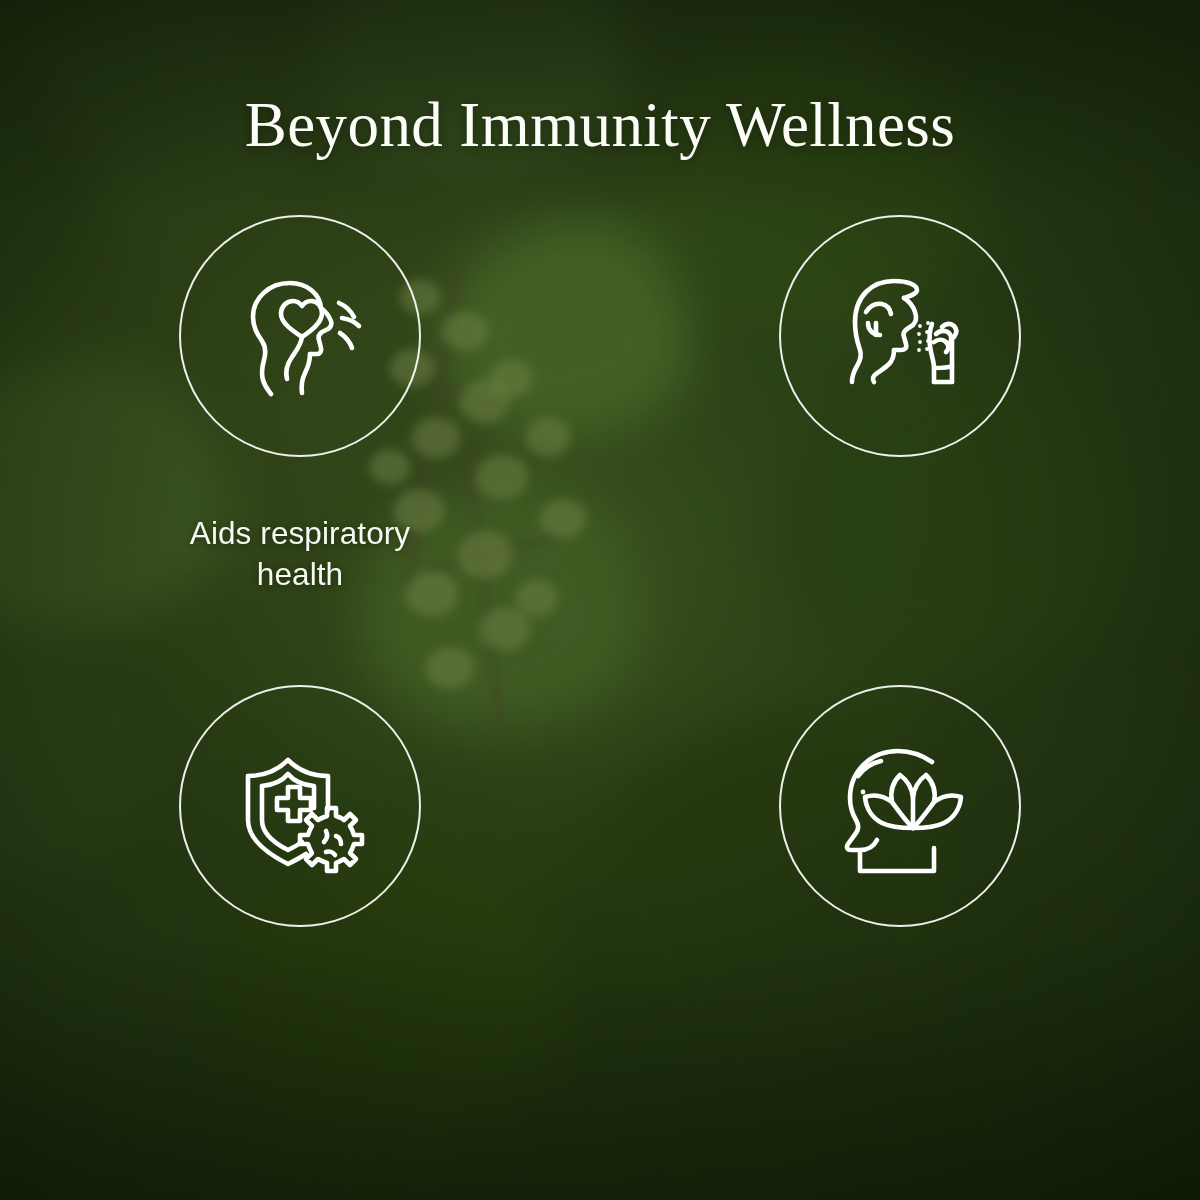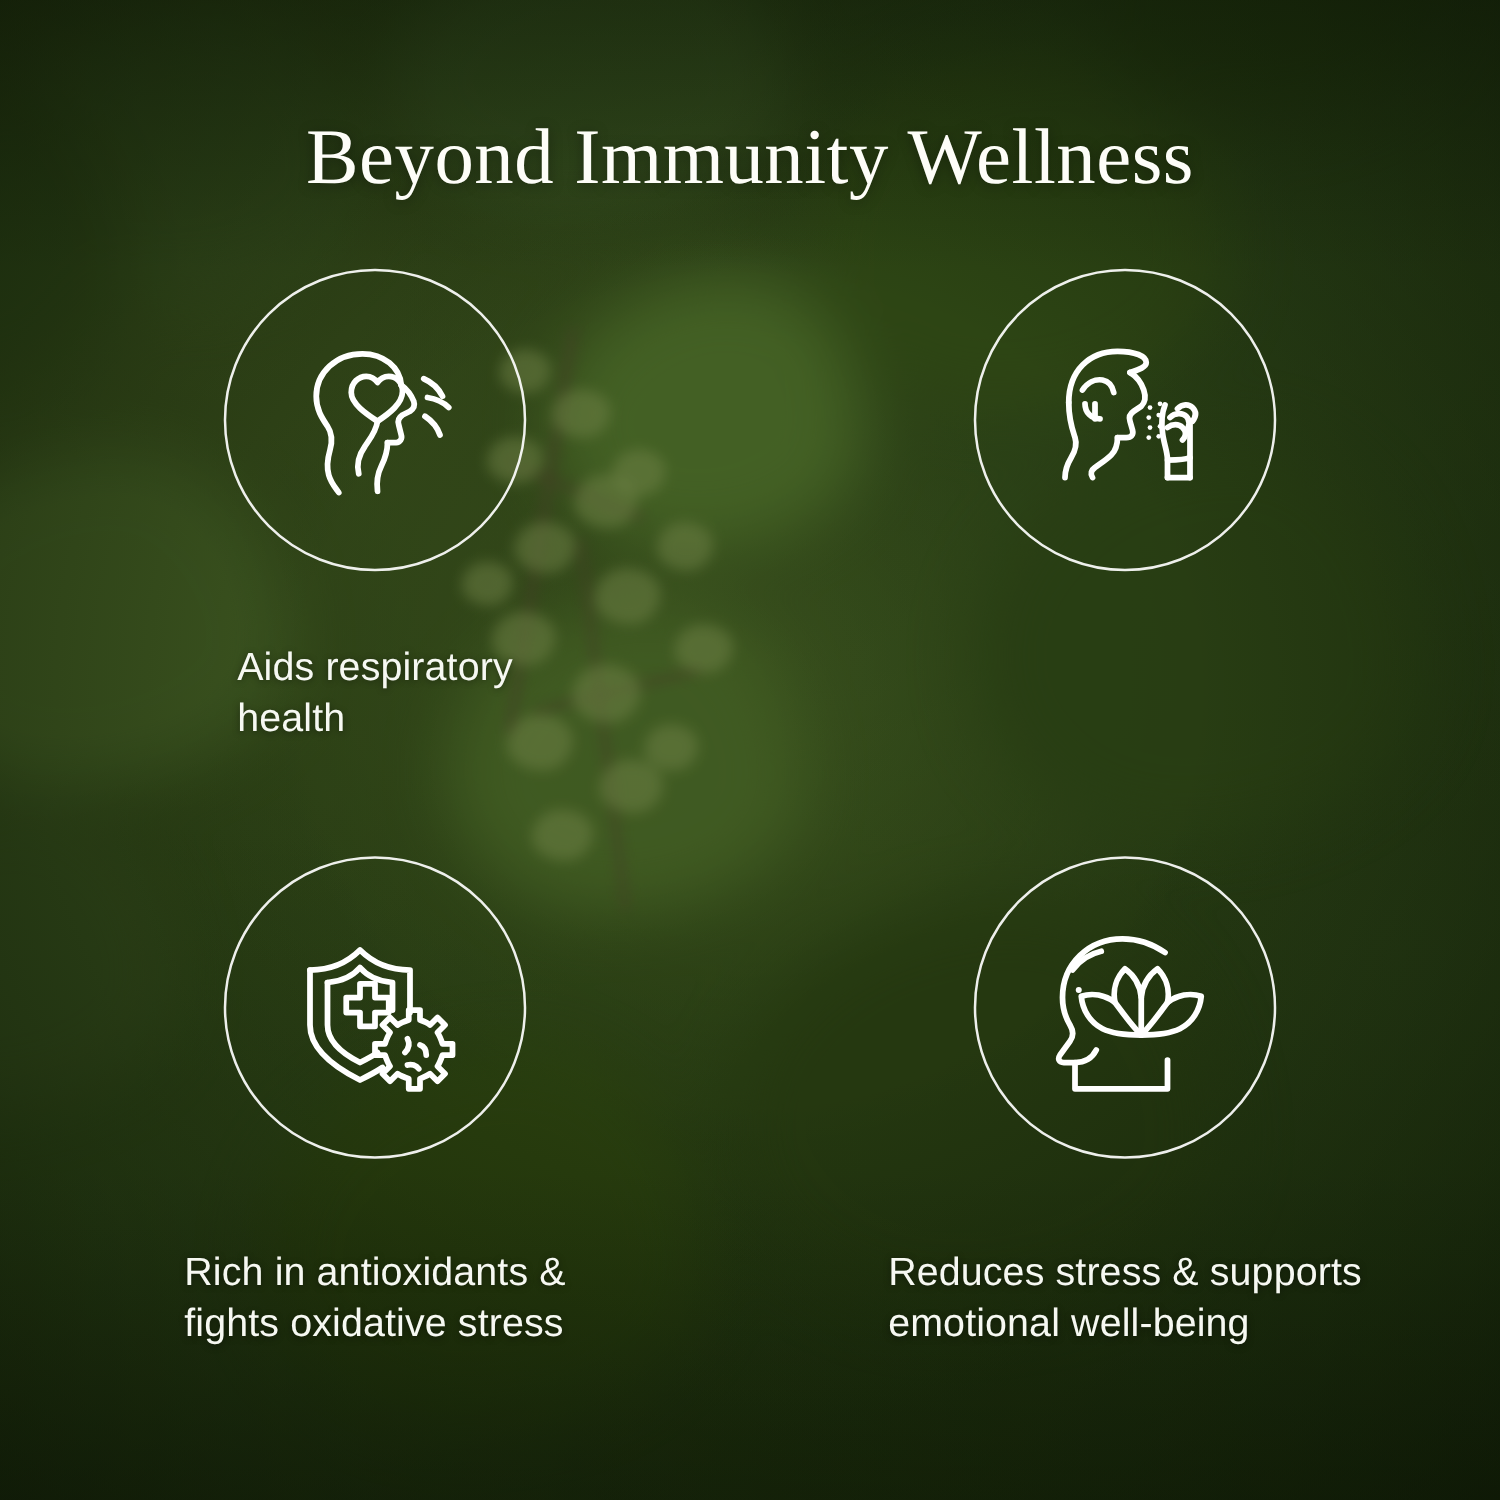--- a/index.html
+++ b/index.html
@@ -108,20 +108,21 @@
     border:2px solid rgba(255,255,255,.92);
     display:flex;
     align-items:center;
     justify-content:center;
     flex:0 0 auto;
   }
   .icon-circle svg { display:block; }
 
   .caption {
     margin-top:56px;
+    text-align:center;
     color:#f6f8f2;
     font-size:31.5px;
     line-height:1.30;
     letter-spacing:.1px;
     text-shadow:0 1px 6px rgba(0,0,0,.40);
     white-space:pre-line;
     max-width:540px;
   }
   .cell.r2 .caption { margin-top:70px; }
 </style>
@@ -238,38 +239,34 @@
               <path d="M36 54 L36 88 C36 102 50 112 62 118 C68 115 72 113 76 110"></path>
               <path d="M36 54 C48 53 57 48 62 42 C67 48 76 53 88 54 L88 76"></path>
               <path d="M51 66 L62 66 L62 55 L74 55 L74 66 L85 66 L85 78 L74 78 L74 89 L62 89 L62 78 L51 78 Z"></path>
               <path d="M101 84 L101 76 L110 76 L110 84 C113 85 116 86 118 88 L124 82 L130 88 L124 94 C126 97 127 100 128 103 L136 103 L136 112 L128 112 C127 115 126 118 124 121 L130 127 L124 133 L118 127 C115 129 112 130 110 131 L110 139 L101 139 L101 131 C98 130 95 129 92 127 L86 133 L80 127 L86 121 C84 118 83 115 82 112 L74 112 L74 103 L82 103 C83 100 84 97 86 94 L80 88 L86 82 L92 88 C95 86 98 85 101 84 Z"></path>
               <path d="M100 99 C102 103 101 107 98 110"></path>
               <path d="M110 104 C113 105 115 108 115 112"></path>
               <path d="M100 120 C103 119 107 120 109 123"></path>
             </svg>
           </span>
         </div>
-        <div class="caption">Rich in antioxidants &amp;
-fights oxidative stress</div>
       </div>
 
       <div class="cell r2">
         <div class="icon-circle">
           <span>
             <svg width="152" height="152" viewBox="0 0 152 152" fill="none" stroke="#ffffff" stroke-width="4.6" stroke-linecap="round" stroke-linejoin="round">
               <path d="M108 32 C98 25 86 21 74 21 C47 21 26 41 26 68 C26 78 29 85 32 90 C35 95 35 99 32 103 L24 114 C22 117 23 120 27 120 L36 120 L36 133 L36 141 L110 141 L110 118"></path>
               <path d="M36 120 C44 120 50 116 53 110"></path>
               <path d="M76 45 C83 50 88 58 89 68 C90 58 95 50 102 45 C109 52 112 62 110 72 C118 66 128 64 137 67 C136 78 130 88 120 93 C112 97 101 98 89 98 C77 98 66 97 58 93 C48 88 42 78 41 67 C50 64 60 66 68 72 C66 62 69 52 76 45 Z"></path>
               <path d="M89 68 C89 78 89 89 89 98"></path>
               <path d="M68 72 C74 80 81 90 89 98"></path>
               <path d="M110 72 C104 80 97 90 89 98"></path>
               <path d="M34 46 C40 38 48 33 57 31"></path>
               <circle cx="39" cy="62" r="2.4" fill="#fff" stroke="none"></circle>
             </svg>
           </span>
         </div>
-        <div class="caption">Reduces stress &amp; supports
-emotional well-being</div>
       </div>
 
     </div>
   </div>
 </div>
 
 </body></html>

